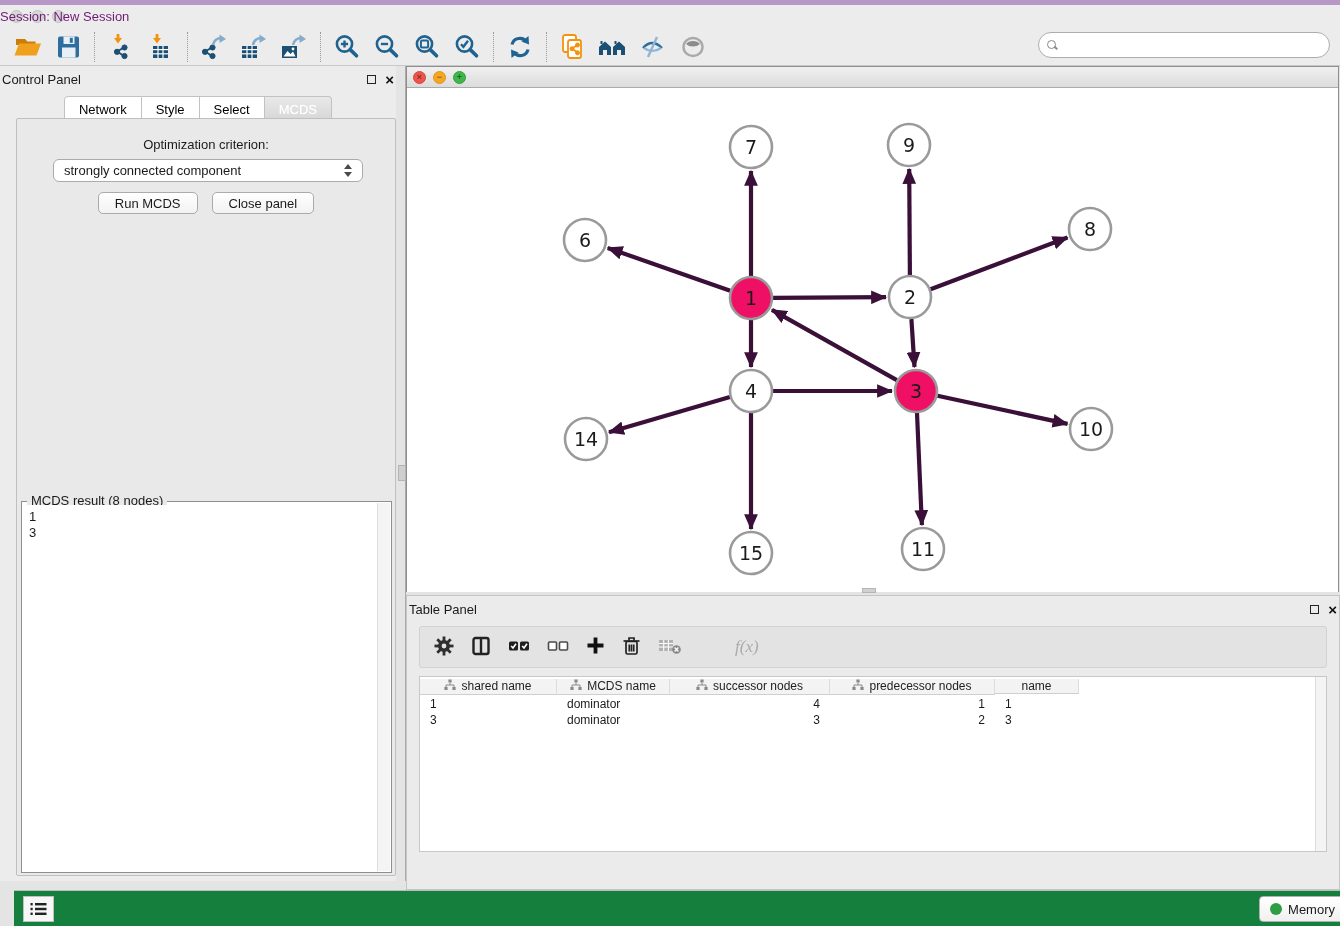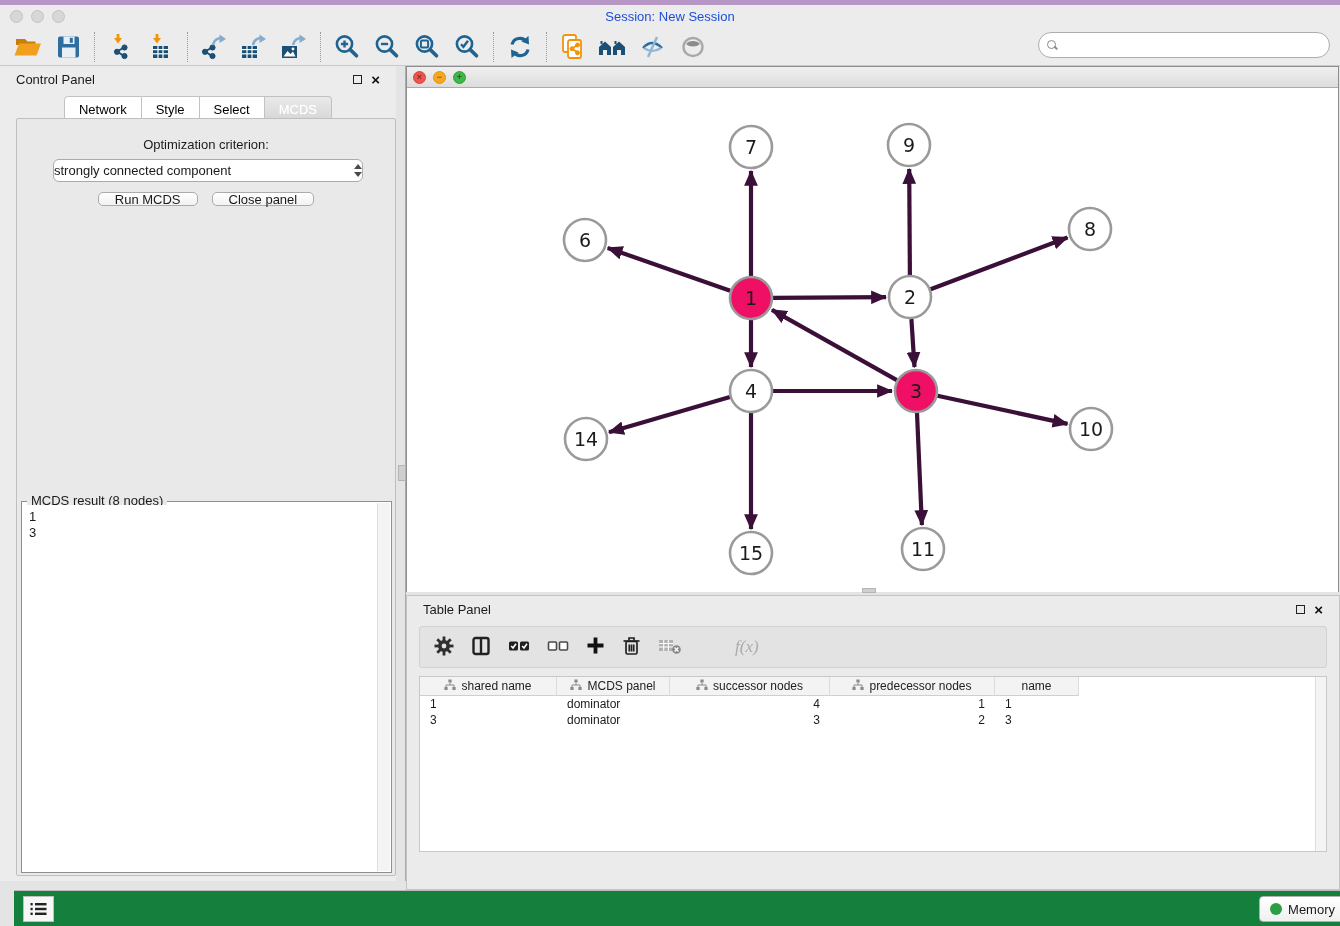--- a/index.html
+++ b/index.html
@@ -9,53 +9,53 @@
     font-family:"Liberation Sans", sans-serif; background:#E4E4E4; font-size:13px; color:#1a1a1a;
   }
   
   .lavender { position:absolute; left:0; top:0; width:1340px; height:5px; background:#B697C5; }
   .titlebar { position:absolute; left:0; top:5px; width:1340px; height:23px; background:#ECECEC; display:flex; align-items:center; }
   .traffic { display:flex; gap:8px; margin-left:10px; }
   .tl { width:13px; height:13px; border-radius:50%; background:#D7D7D7; border:1px solid #C2C2C2; display:flex; align-items:center; justify-content:center; font-size:9px; line-height:1; color:rgba(0,0,0,0.45); font-weight:bold; }
   .tl.red { background:#EE544E; border-color:#D8443E; }
   .tl.yellow { background:#F5A623; border-color:#E09612; }
   .tl.green { background:#3FB54B; border-color:#2FA13B; }
-  .win-title { position:absolute; left:0; right:0; text-align:center; color:#1d4ed8; font-size:13px; pointer-events:none; }
+  .win-title { position:absolute; left:0; right:0; color:#701a75; font-size:13px; pointer-events:none; }
   
   .toolbar { position:absolute; left:0; top:28px; width:1340px; height:38px; background:#ECECEC; border-bottom:1px solid #C9C9C9; display:flex; align-items:center; padding:0 8px; }
   .tbtn { width:40px; height:34px; display:flex; align-items:center; justify-content:center; }
   .tbtn svg { display:block; }
   .tsep { width:1px; height:30px; border-left:1px dotted #9A9A9A; margin:0 6px; }
   .searchbox { position:absolute; right:10px; top:4px; width:292px; height:26px; background:#FFF; border:1px solid #ADADAD; border-radius:13px; display:flex; align-items:center; padding:0 8px; }
   .mag { width:11px; height:11px; position:relative; margin-right:6px; flex:none; }
   .mag::before { content:""; position:absolute; left:0; top:0; width:7px; height:7px; border:1.5px solid #8A8A8A; border-radius:50%; }
   .mag::after { content:""; position:absolute; left:7px; top:7px; width:4px; height:1.5px; background:#8A8A8A; transform:rotate(45deg); }
   .searchbox input { border:none; outline:none; flex:1; font-size:13px; background:transparent; font-family:"Liberation Sans",sans-serif; }
   
-  .panel-head { height:26px; display:flex; align-items:center; padding:0 16px; }
+  .panel-head { height:26px; display:flex; align-items:center; padding:0 2px; }
   .panel-title { font-size:13px; color:#1a1a1a; }
   .panel-ctrls { margin-left:auto; display:flex; align-items:center; gap:9px; }
   .float-ico { width:9px; height:9px; border:1.5px solid #222; display:inline-block; }
   .close-ico { font-size:15px; font-weight:bold; color:#111; line-height:9px; }
   
   .control-panel { position:absolute; left:0; top:66px; width:396px; height:815px; background:#ECECEC; }
   .cp-tabs { position:absolute; top:30px; left:0; width:100%; display:flex; justify-content:center; }
   .tabgroup { display:flex; }
   .tab { height:21px; padding:12px 14px; display:flex; align-items:center; background:#FFF; border:1px solid #C2C2C2; border-left:none; font-size:13px; color:#000; }
   .tab:first-child { border-left:1px solid #C2C2C2; border-radius:4px 0 0 4px; }
   .tab:last-child { border-radius:0 4px 4px 0; }
   .tab.selected { background:linear-gradient(#E9E9E9,#D6D6D6); color:#FFF; text-shadow:0 0 1px rgba(255,255,255,0.6); }
   .cp-box { position:absolute; left:16px; top:52px; width:380px; height:758px; background:#E9E9E9; border:1px solid #BFBFBF; border-radius:2px; }
   .opt-label { position:absolute; top:18px; left:0; width:100%; text-align:center; font-size:13px; }
-  .combo { position:absolute; top:40px; left:36px; width:310px; height:23px; background:#FFF; border:1px solid #ABABAB; border-radius:6px; display:flex; align-items:center; padding:0 0; font-size:13px; }
+  .combo { position:absolute; top:40px; left:36px; width:310px; height:23px; background:#FFF; border:1px solid #ABABAB; border-radius:6px; display:flex; align-items:center; padding:0 10px; font-size:13px; }
   .combo .stepper { margin-left:auto; display:flex; flex-direction:column; align-items:center; }
   .chev-up { width:0; height:0; border-left:4px solid transparent; border-right:4px solid transparent; border-bottom:5px solid #4A4A4A; }
   .chev-down { width:0; height:0; border-left:4px solid transparent; border-right:4px solid transparent; border-top:5px solid #4A4A4A; margin-top:3px; }
   .cp-buttons { position:absolute; top:73px; left:0; width:100%; display:flex; justify-content:center; gap:14px; }
-  .btn { height:14px; padding:0 16px; background:linear-gradient(#FFFFFF,#F2F2F2); border:1px solid #ABABAB; border-radius:5px; font-size:13px; display:flex; align-items:center; }
+  .btn { height:22px; padding:0 16px; background:linear-gradient(#FFFFFF,#F2F2F2); border:1px solid #ABABAB; border-radius:5px; font-size:13px; display:flex; align-items:center; }
   .result-box { position:absolute; left:4px; top:382px; width:371px; height:372px; border:1px solid #8F8F8F; background:#FFF; }
   .result-legend { position:absolute; top:-9px; left:5px; background:#E9E9E9; padding:0 4px; font-size:13px; }
   .result-body { position:absolute; left:1px; top:3px; right:14px; bottom:1px; padding:4px 6px; font-size:13px; line-height:16px; background:#FFF; overflow:hidden; }
   .result-scroll { position:absolute; top:1px; right:1px; bottom:1px; width:13px; background:#F4F4F4; border-left:1px solid #DDD; }
   
   .vsplit { position:absolute; left:396px; top:66px; width:10px; height:815px; background:#E4E4E4; border-right:1px solid #ABABAB; }
   .vsplit .grip { position:absolute; top:399px; left:2px; width:8px; height:16px; background:#CFCFCF; border:1px solid #B5B5B5; }
   
   .net-window { position:absolute; left:406px; top:66px; width:933px; height:526px; border:1px solid #8E8E8E; background:#FFF; }
   .net-titlebar { height:21px; background:linear-gradient(#F0F0F0,#DCDCDC); border-bottom:1px solid #ABABAB; display:flex; align-items:center; position:relative; }
@@ -64,21 +64,21 @@
   .net-canvas { position:absolute; left:0; top:22px; width:931px; height:503px; background:#FFF; }
   .net-canvas svg { width:100%; height:100%; }
   .hgrip { position:absolute; left:455px; bottom:-2px; width:14px; height:5px; background:#D0D0D0; border:1px solid #B5B5B5; }
   
   .table-panel { position:absolute; left:406px; top:595px; width:934px; height:295px; background:#EBEBEB; border:1px solid #C4C4C4; }
   .tp-toolbar { position:absolute; left:12px; top:30px; width:908px; height:42px; background:#E3E3E3; border:1px solid #D2D2D2; border-radius:3px; display:flex; align-items:center; gap:17px; padding:0 14px; }
   .tp-btn { display:flex; align-items:center; justify-content:center; height:26px; }
   .fx { font-family:"Liberation Serif",serif; font-style:italic; font-size:17px; color:#ABABAB;margin-left:36px; }
   .tp-table { position:absolute; left:12px; top:80px; width:908px; height:176px; background:#FFF; border:1px solid #C8C8C8; }
   .tp-scroll { position:absolute; top:0; right:0; bottom:0; width:11px; background:#F4F4F4; border-left:1px solid #DDD; }
-  .thead { display:flex; height:19px; }
+  .thead { display:flex; height:19px;align-items:center; }
   .th { background:#F3F3F3; border-right:1px solid #DCDCDC; border-bottom:1px solid #CFCFCF; display:flex; align-items:center; justify-content:center; gap:5px; font-size:12px; color:#222; }
   .th svg { flex:none; }
   .trow { display:flex; height:16px; align-items:center; }
   .td { font-size:12px; padding:0 10px; white-space:nowrap; overflow:hidden; }
   .tp-tabs { position:absolute; left:0; bottom:8px; width:100%; display:flex; justify-content:center; }
   .tp-tabs .tab { height:22px; font-weight:bold; }
   
   .statusbar { position:absolute; left:14px; top:890px; width:1340px; height:36px; background:#15803d; border-top:1px solid #BDBDBD; }
   .list-btn { position:absolute; left:9px; top:5px; width:31px; height:26px; background:#F7F7F7; border:1px solid #C0C0C0; display:flex; align-items:center; justify-content:center; }
   .mem-btn { position:absolute; right:8px; top:5px; height:26px; padding:0 10px; background:linear-gradient(#FFFFFF,#F0F0F0); border:1px solid #B0B0B0; border-radius:4px; display:flex; align-items:center; gap:6px; font-size:13px; }
@@ -526,21 +526,21 @@
         </div>
         <div class="th" style="width: 113px;">
           <span><svg width="12" height="12" viewBox="0 0 12 12">
               <g fill="#8A8A8A">
                 <rect x="4.4" y="0.5" width="3.2" height="3"></rect>
                 <rect x="0.4" y="8" width="3.2" height="3"></rect>
                 <rect x="8.4" y="8" width="3.2" height="3"></rect>
               </g>
               <path d="M6 3.5 V6 M2 8 V6 h8 v2" stroke="#8A8A8A" stroke-width="1" fill="none"></path>
             </svg></span>
-          <span>MCDS panel</span>
+          <span>MCDS name</span>
         </div>
         <div class="th" style="width: 160px;">
           <span><svg width="12" height="12" viewBox="0 0 12 12">
               <g fill="#8A8A8A">
                 <rect x="4.4" y="0.5" width="3.2" height="3"></rect>
                 <rect x="0.4" y="8" width="3.2" height="3"></rect>
                 <rect x="8.4" y="8" width="3.2" height="3"></rect>
               </g>
               <path d="M6 3.5 V6 M2 8 V6 h8 v2" stroke="#8A8A8A" stroke-width="1" fill="none"></path>
             </svg></span>

